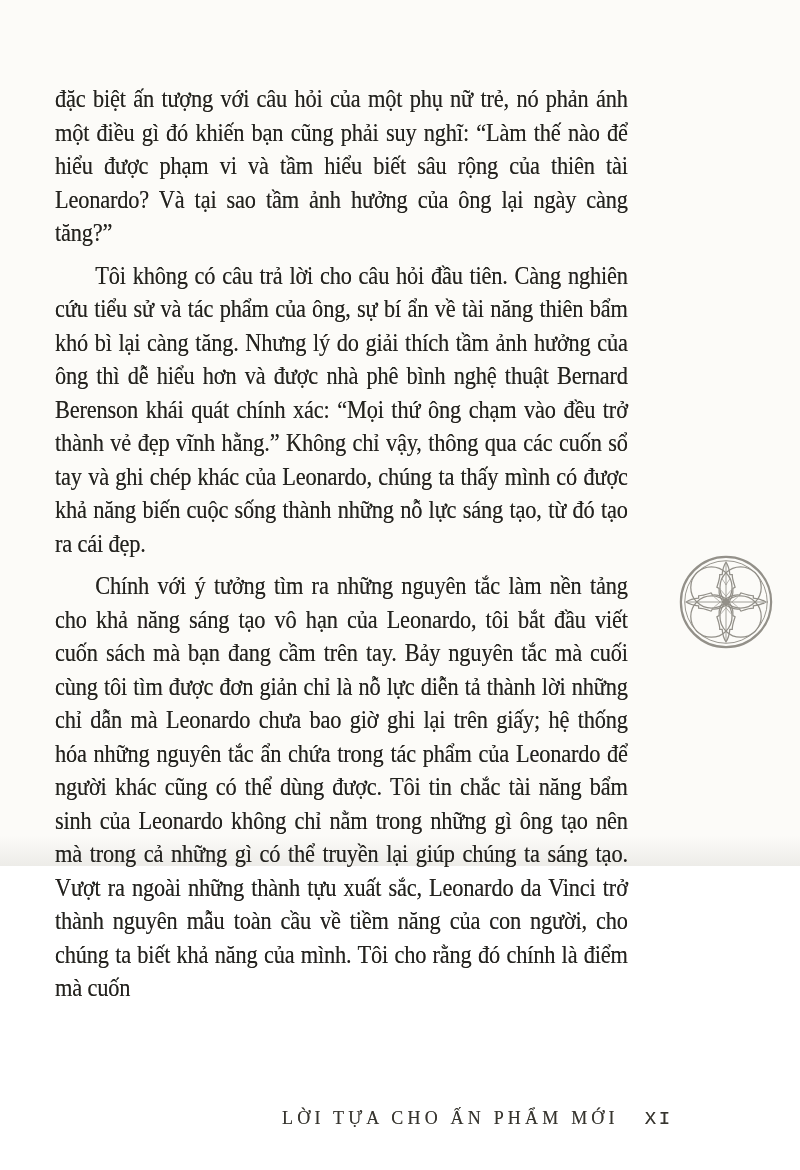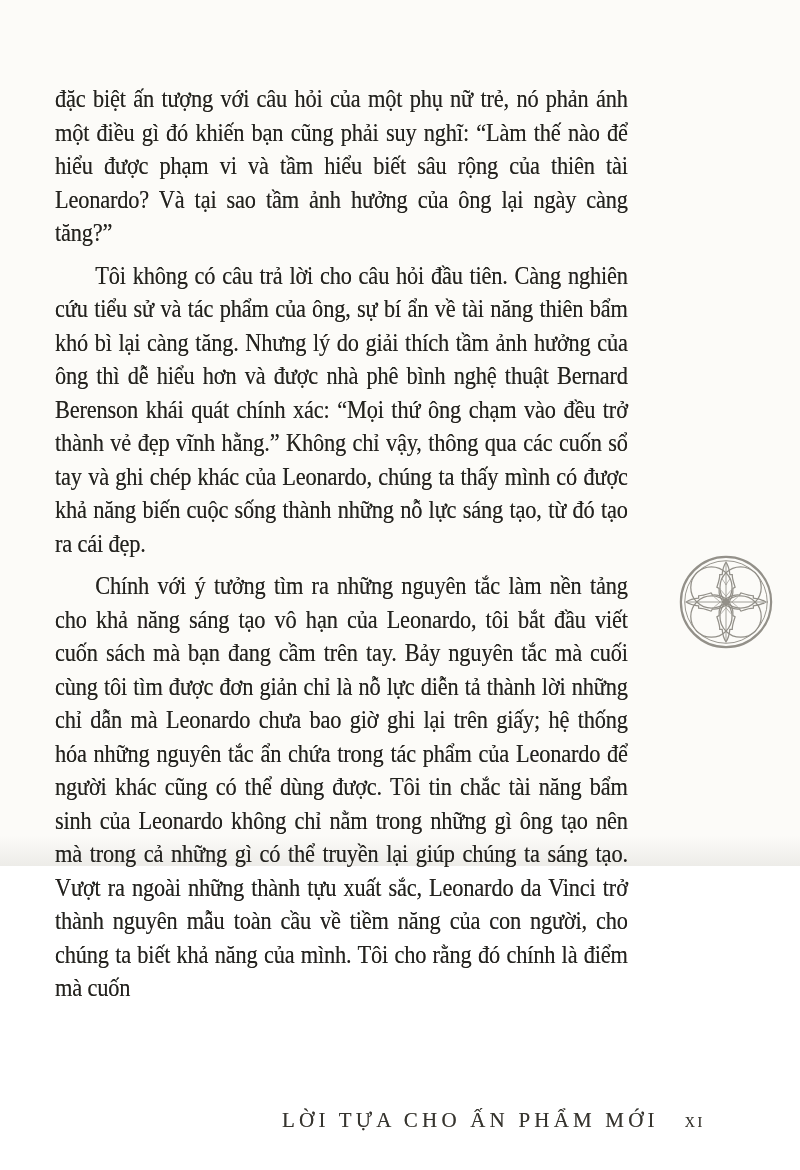--- a/index.html
+++ b/index.html
@@ -28,24 +28,24 @@
     opacity:0.82;
   }
   .ornament svg{display:block;width:100%;height:100%;}
   .footer{
     position:absolute;left:282px;top:1108px;
     display:flex;align-items:baseline;gap:26px;
     color:#36342e;
     text-shadow:0 0 0.4px rgba(50,48,42,0.5);
   }
   .footer .running-title{
-    font-size:21px;letter-spacing:4.2px;white-space:nowrap;
+    font-size:18px;letter-spacing:4.2px;white-space:nowrap;
   }
   .footer .page-number{
-    font-size:14px;letter-spacing:2.5px;
+    font-size:19px;letter-spacing:2.5px;font-family:Liberation Mono, monospace;
   }
 </style>
 </head>
 <body>
 
 <div class="page">
 
   <div class="text-block">
     <p>đặc biệt ấn tượng với câu hỏi của một phụ nữ trẻ, nó phản ánh một điều gì đó khiến bạn cũng phải suy nghĩ: “Làm thế nào để hiểu được phạm vi và tầm hiểu biết sâu rộng của thiên tài Leonardo? Và tại sao tầm ảnh hưởng của ông lại ngày càng tăng?”</p>
     <p class="indent">Tôi không có câu trả lời cho câu hỏi đầu tiên. Càng nghiên cứu tiểu sử và tác phẩm của ông, sự bí ẩn về tài năng thiên bẩm khó bì lại càng tăng. Nhưng lý do giải thích tầm ảnh hưởng của ông thì dễ hiểu hơn và được nhà phê bình nghệ thuật Bernard Berenson khái quát chính xác: “Mọi thứ ông chạm vào đều trở thành vẻ đẹp vĩnh hằng.” Không chỉ vậy, thông qua các cuốn sổ tay và ghi chép khác của Leonardo, chúng ta thấy mình có được khả năng biến cuộc sống thành những nỗ lực sáng tạo, từ đó tạo ra cái đẹp.</p>

